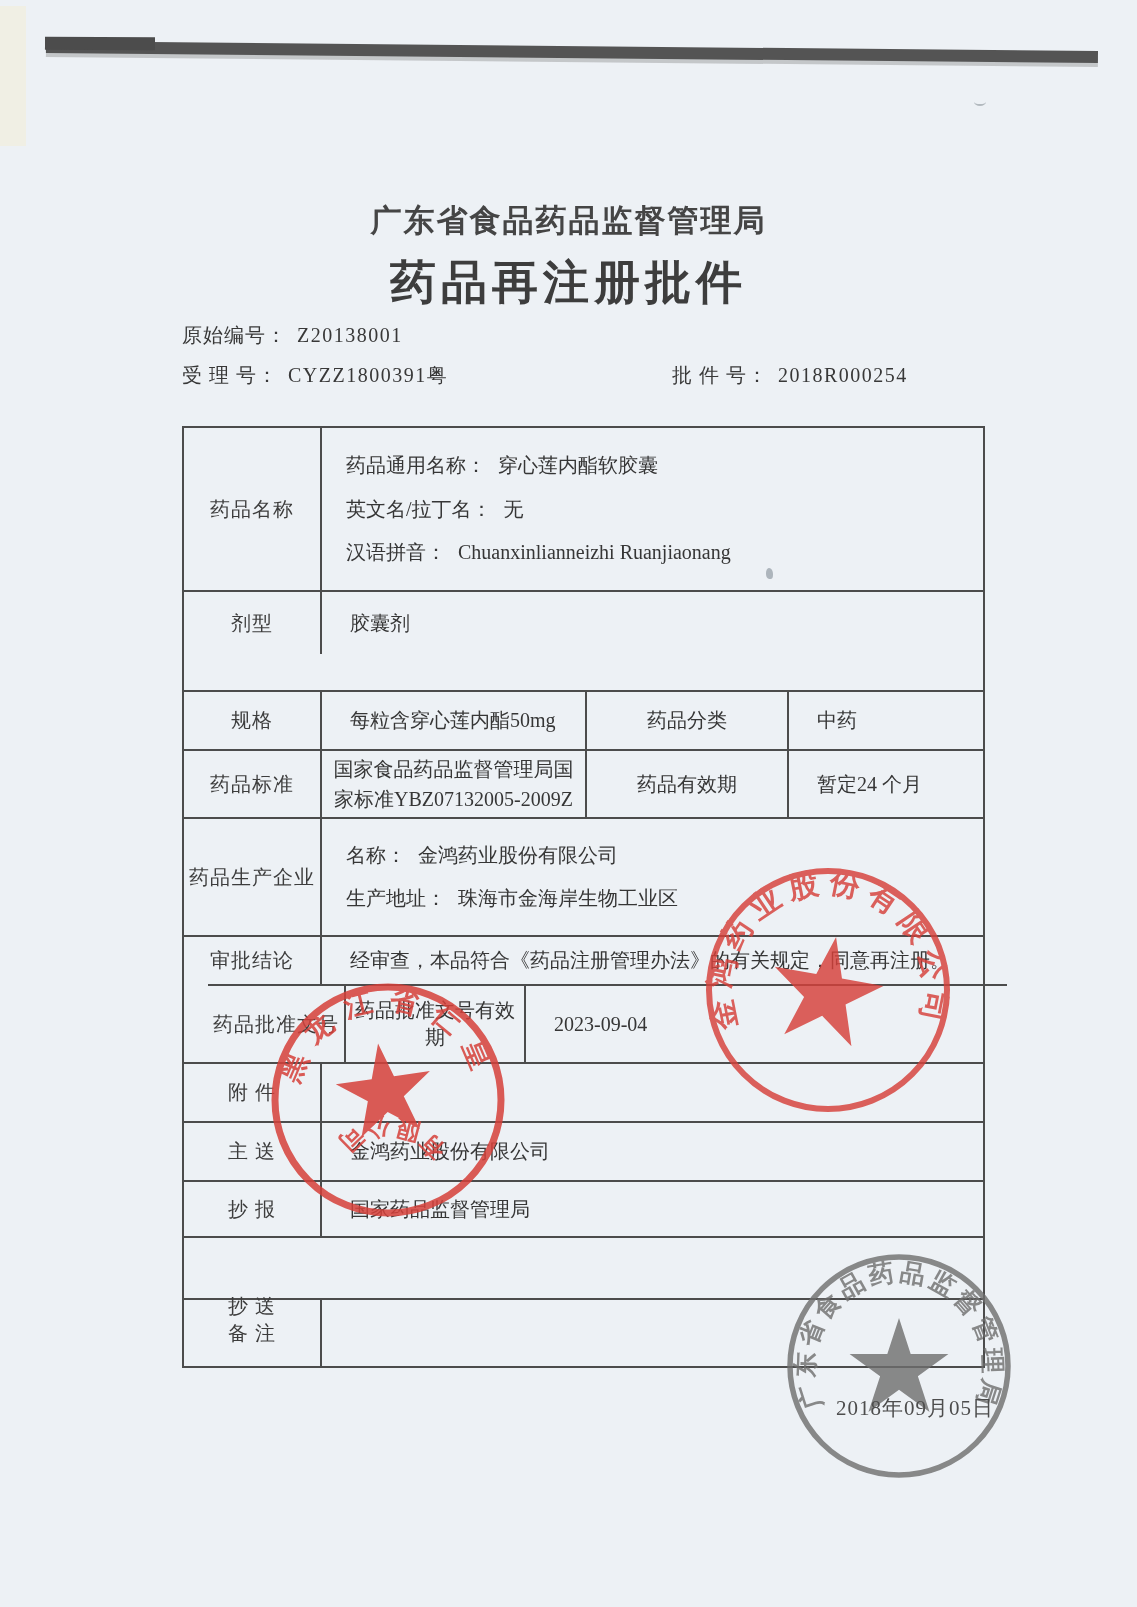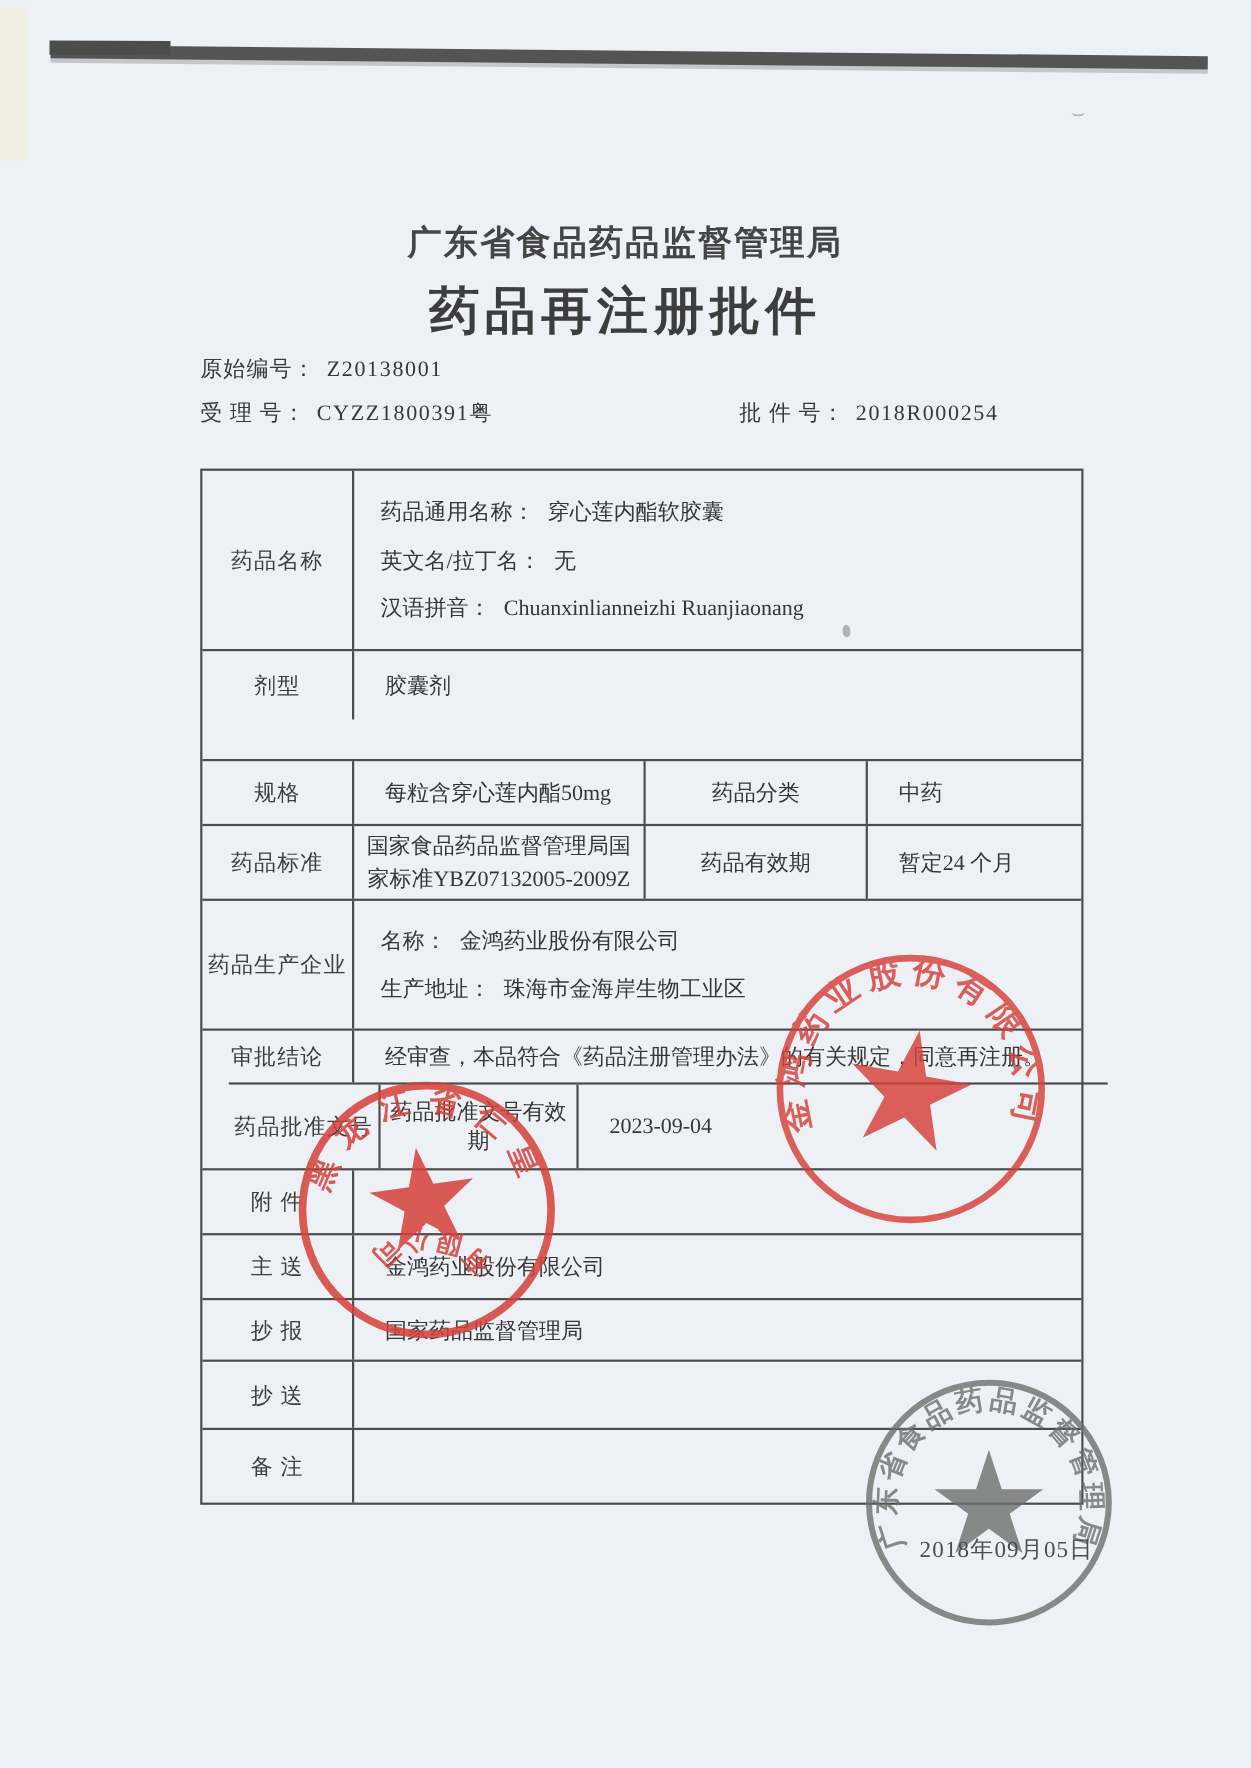--- a/index.html
+++ b/index.html
@@ -56,21 +56,21 @@
   .tr:first-child { border-top:none; }
   .td { border-left:2px solid #4c4c4c; display:flex; align-items:center;
         font-size:20px; color:#363636; }
   .td:first-child { border-left:none;border-radius:27px; }
   .lbl { width:136px; flex:0 0 136px; justify-content:center;
          text-align:center; letter-spacing:1px; color:#3d3d3d; }
   .val { flex:1 1 auto; padding-left:28px; }
   .r1 { height:162px; } .r2 { height:64px; } .r3 { height:59px;margin-top:36px; }
   .r4 { height:68px; }  .r5 { height:118px; } .r6 { height:49px; }
   .r7 { height:78px;margin-left:24px; }  .r8 { height:59px; } .r9 { height:59px; }
-  .r10 { height:56px; } .r11 { height:62px; } .r12 { height:68px; }
+  .r10 { height:56px; } .r11 { height:62px;flex-direction:column; } .r12 { height:68px; }
   .multiline {
     flex-direction:column; align-items:flex-start; justify-content:space-evenly;
     padding:8px 8px 8px 24px;
   }
   .c-265 { flex:0 0 265px; width:265px; }
   .c-202 { flex:0 0 202px; width:202px; justify-content:center; }
   .c-242 { flex:0 0 242px; width:242px; }
   .c-180 { flex:0 0 180px; width:180px; justify-content:center; padding:0 4px; text-align:center; }
   .center-wrap { justify-content:center; text-align:center; padding:0 10px; line-height:1.5; }
   .line { display:block; }

